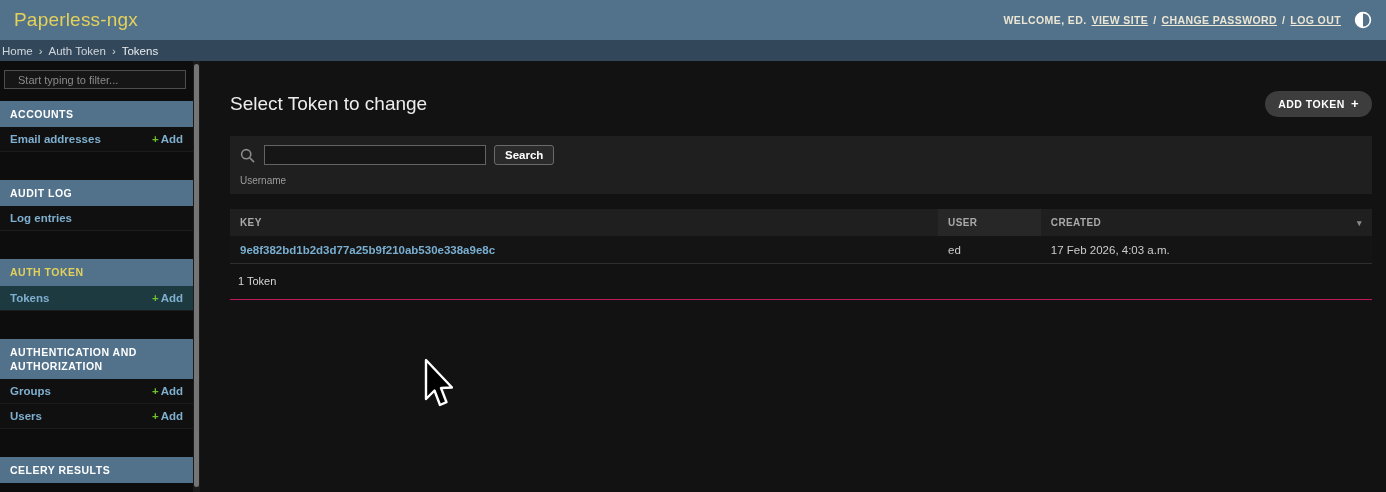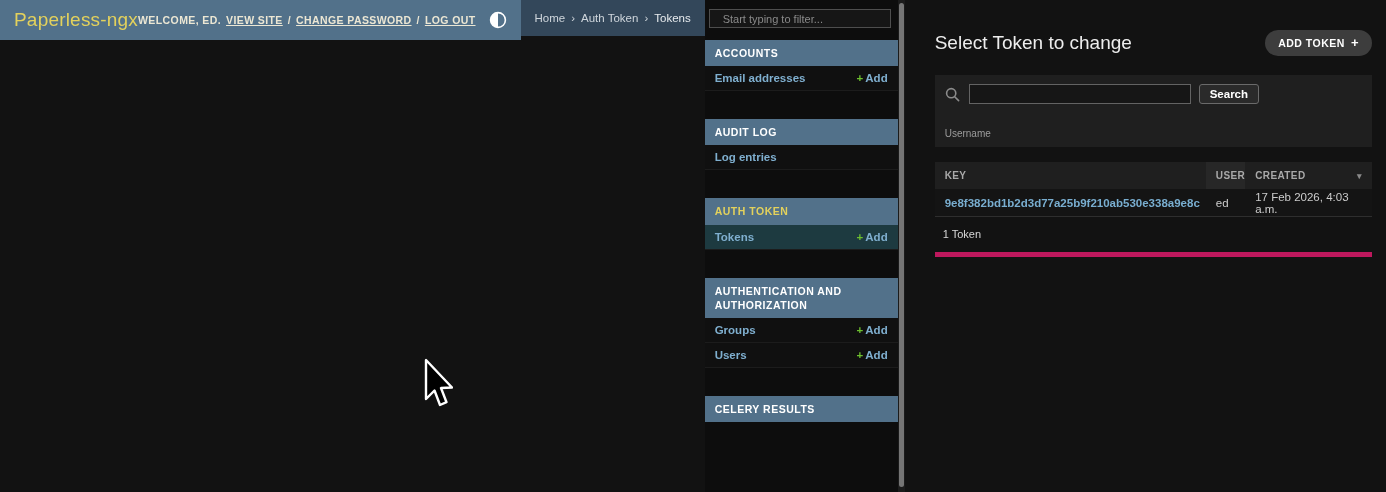--- a/index.html
+++ b/index.html
@@ -1,32 +1,32 @@
 <!DOCTYPE html>
 <html><head>
 <meta charset="utf-8">
 <style>
   * { margin:0; padding:0; box-sizing:border-box; }
   html,body { width:1386px; height:492px; overflow:hidden; background:#121212;
               font-family:"Liberation Sans", sans-serif; }
-  .app { width:1386px; height:492px; display:flex; flex-direction:row; position:relative; }
+  .app { width:1386px; height:492px; display:flex; flex-direction:column; position:relative; }
 
   
   .hdr { height:40px; background:#52718a; display:flex; align-items:center;
          justify-content:space-between; padding:0 14px; flex:0 0 auto; }
   .brand { color:#e3d15c; font-size:19px; font-weight:400; letter-spacing:.2px; }
   .utools { display:flex; align-items:center; gap:5px; color:#ece7d4;
             font-size:10.5px; font-weight:bold; letter-spacing:.4px;text-align:right; }
   .utools a { color:#ece7d4; text-decoration:underline; cursor:pointer; }
   .utools .sep { text-decoration:none; }
   .toggle { width:18px; height:18px; margin-left:8px; display:inline-flex; cursor:pointer; }
 
   
-  .crumbs { height:36px; background:#33475a; display:flex; align-items:center;
-            padding:0 14px; gap:6px; font-size:11.5px; color:#cfd6dc; flex:0 0 auto; }
+  .crumbs { height:21px; background:#33475a; display:flex; align-items:center;
+            padding:0 2px; gap:6px; font-size:11.5px; color:#cfd6dc; flex:0 0 auto; }
   .crumbs a { color:#cfd6dc; text-decoration:none; cursor:pointer; }
   .crumbs .cur { color:#e7ebee; }
 
   
   .body { flex:1; display:flex; min-height:0; }
 
   
   .side { width:200px; flex:0 0 auto; background:#0d0d0d; position:relative;
           padding-right:7px; overflow:hidden; }
   .filter { display:block; width:182px; margin:9px 4px 4px 4px; height:19px;
@@ -59,39 +59,39 @@
   .addbtn .pl { font-size:13px; line-height:10px; font-weight:bold; }
 
   .searchpanel { margin-top:19px; background:#1f1f1f; padding:9px 12px 8px 10px; }
   .searchrow { display:flex; align-items:center; }
   .mag { width:15px; height:15px; margin-right:9px; flex:0 0 auto; }
   .sinput { width:222px; height:20px; background:#161616; border:1px solid #636363;
             color:#ddd; font-size:11.5px; padding:0 5px; }
   .sbtn { margin-left:8px; background:#2a2a2a; border:1px solid #6a6a6a; color:#fff;
           font-size:11.5px; font-weight:bold; padding:3px 10px; border-radius:3px;
           cursor:pointer; font-family:"Liberation Sans",sans-serif; }
-  .hint { margin-top:24px; font-size:10px; color:#9c9c9c; }
+  .hint { margin-top:10px; font-size:10px; color:#9c9c9c; }
 
   .tbl { margin-top:15px; width:100%; }
   .thead { display:flex; background:#1f1f1f; height:27px; align-items:stretch; }
   .th { display:flex; align-items:center; padding:0 10px; color:#a9a9a9;
         font-size:10px; font-weight:bold; letter-spacing:.4px; cursor:pointer; }
   .th.key { width:62%; }
   .th.user { width:9%; background:#272727; }
   .th.created { flex:1; position:relative;text-align:right; }
   .sortarrow { position:absolute; right:10px; color:#8a8a8a; font-size:9px; cursor:pointer; }
   .trow { display:flex; height:28px; align-items:center; background:#141414;
           border-bottom:1px solid #2e2e2e; font-size:11.5px; }
   .td { padding:0 10px; }
   .td.key { width:62%; }
   .td.user { width:9%; color:#cccccc; }
   .td.created { flex:1; color:#cccccc; }
   .td.key a { color:#79aed0; font-weight:bold; text-decoration:none; cursor:pointer; }
   .countline { padding:11px 10px 12px 8px; color:#d6d6d6; font-size:11px;
-               border-bottom:5px solid #be185d; }
+               border-bottom:1px solid #be185d; }
 
   .cursor { position:absolute; left:419px; top:357px; width:34px; height:52px;
             pointer-events:none; z-index:50; }
 </style>
 </head>
 <body>
 
 <div class="app">
 
   <div class="hdr">

